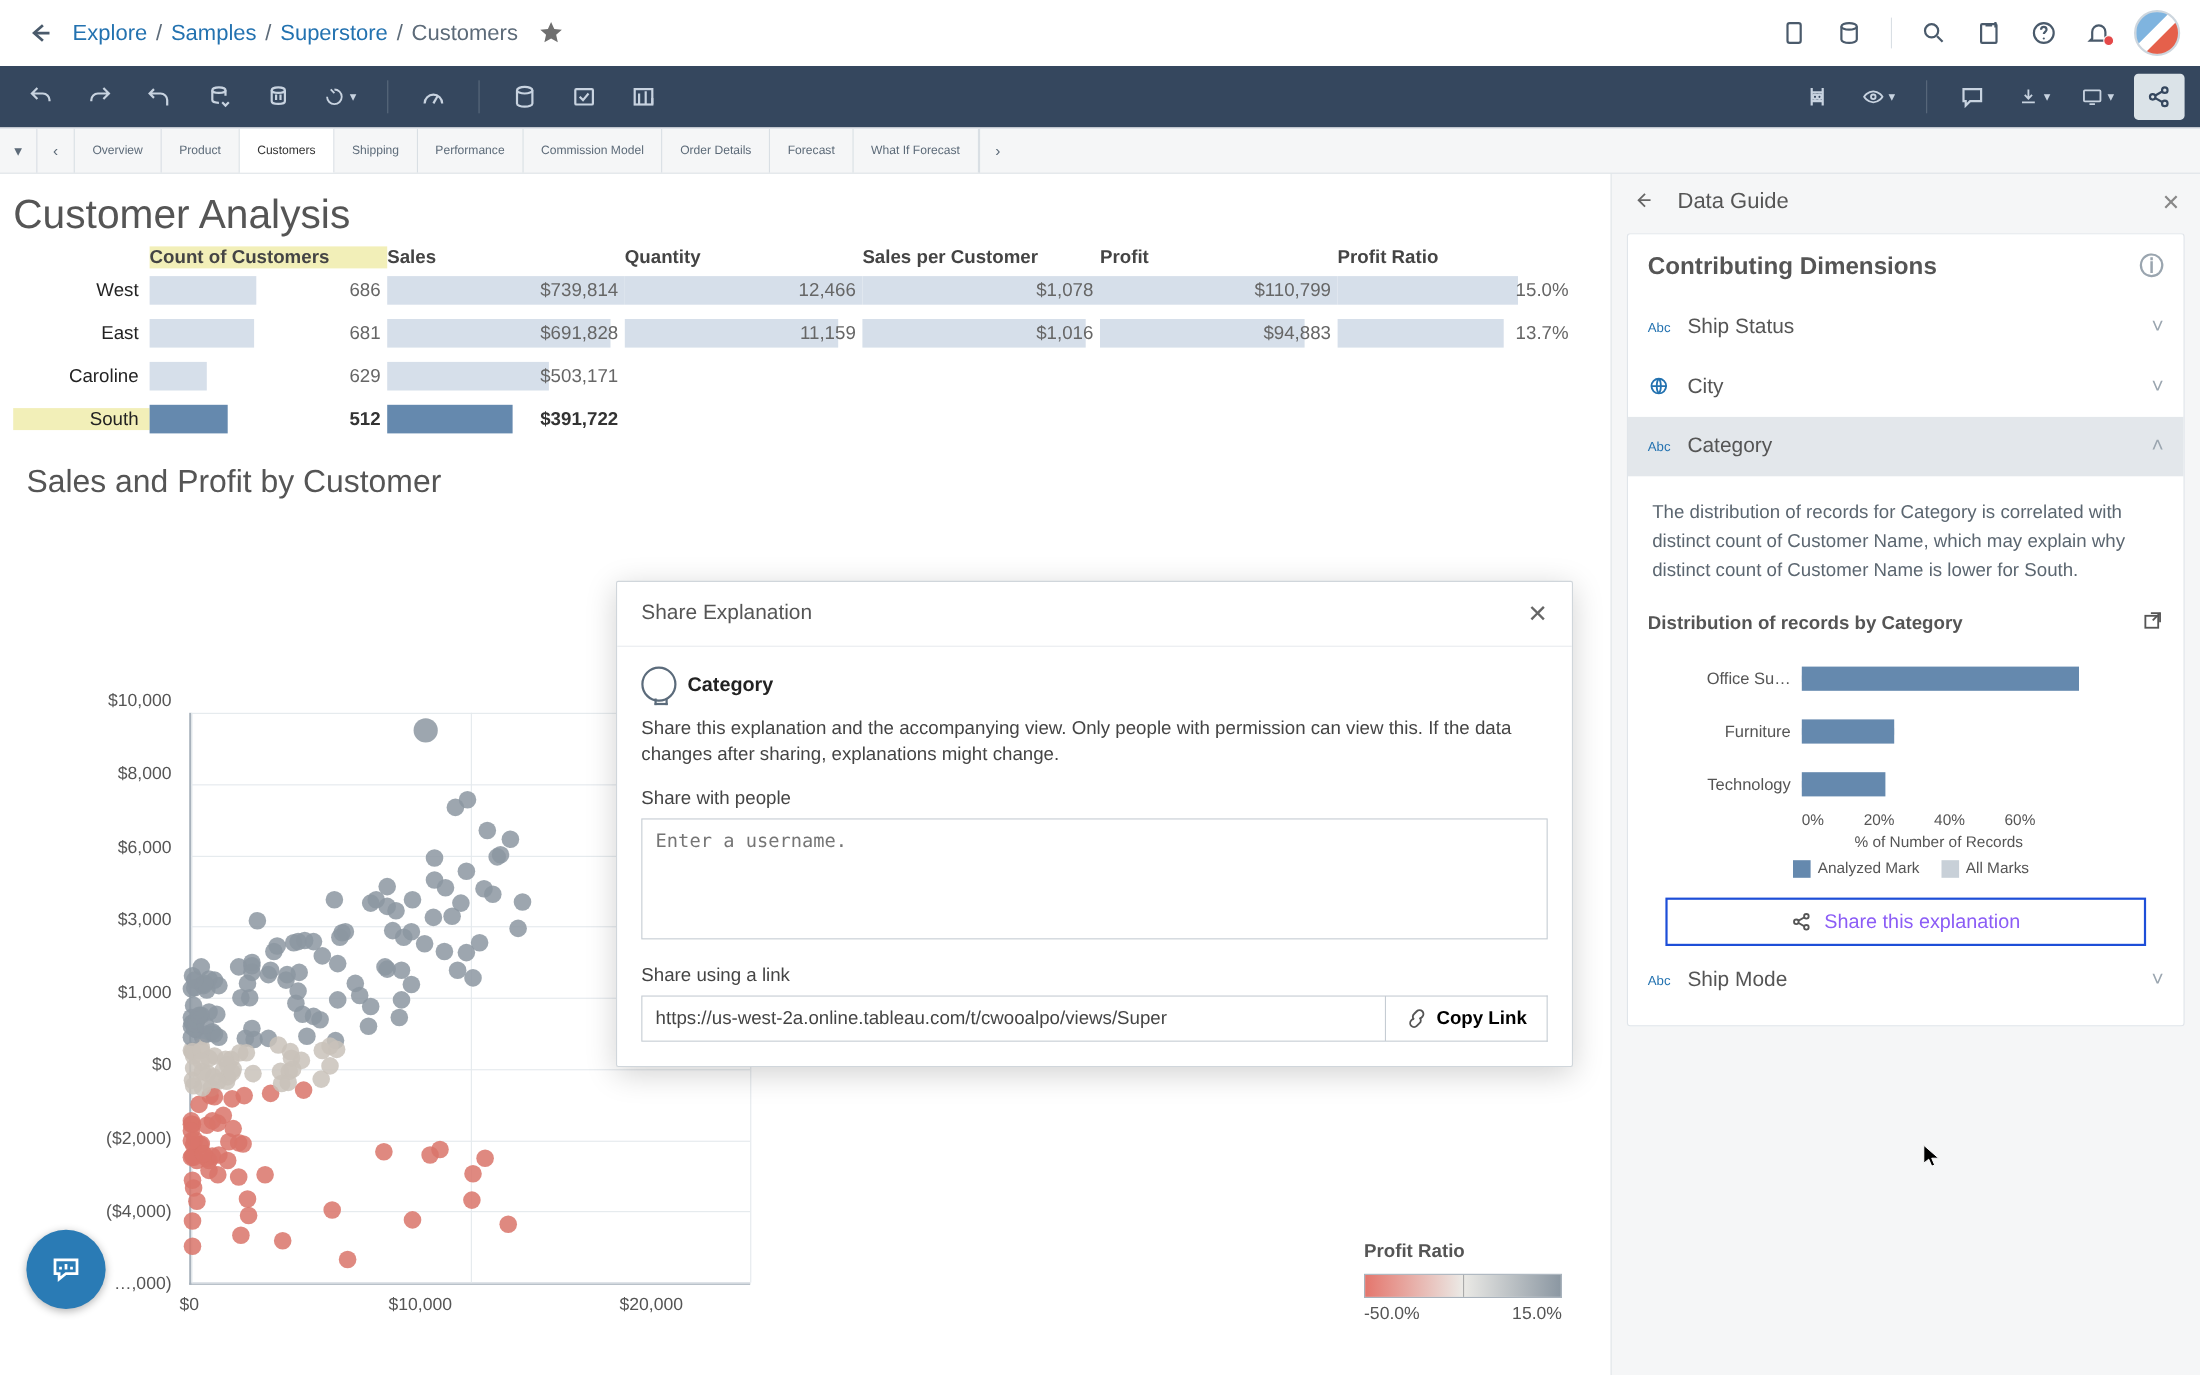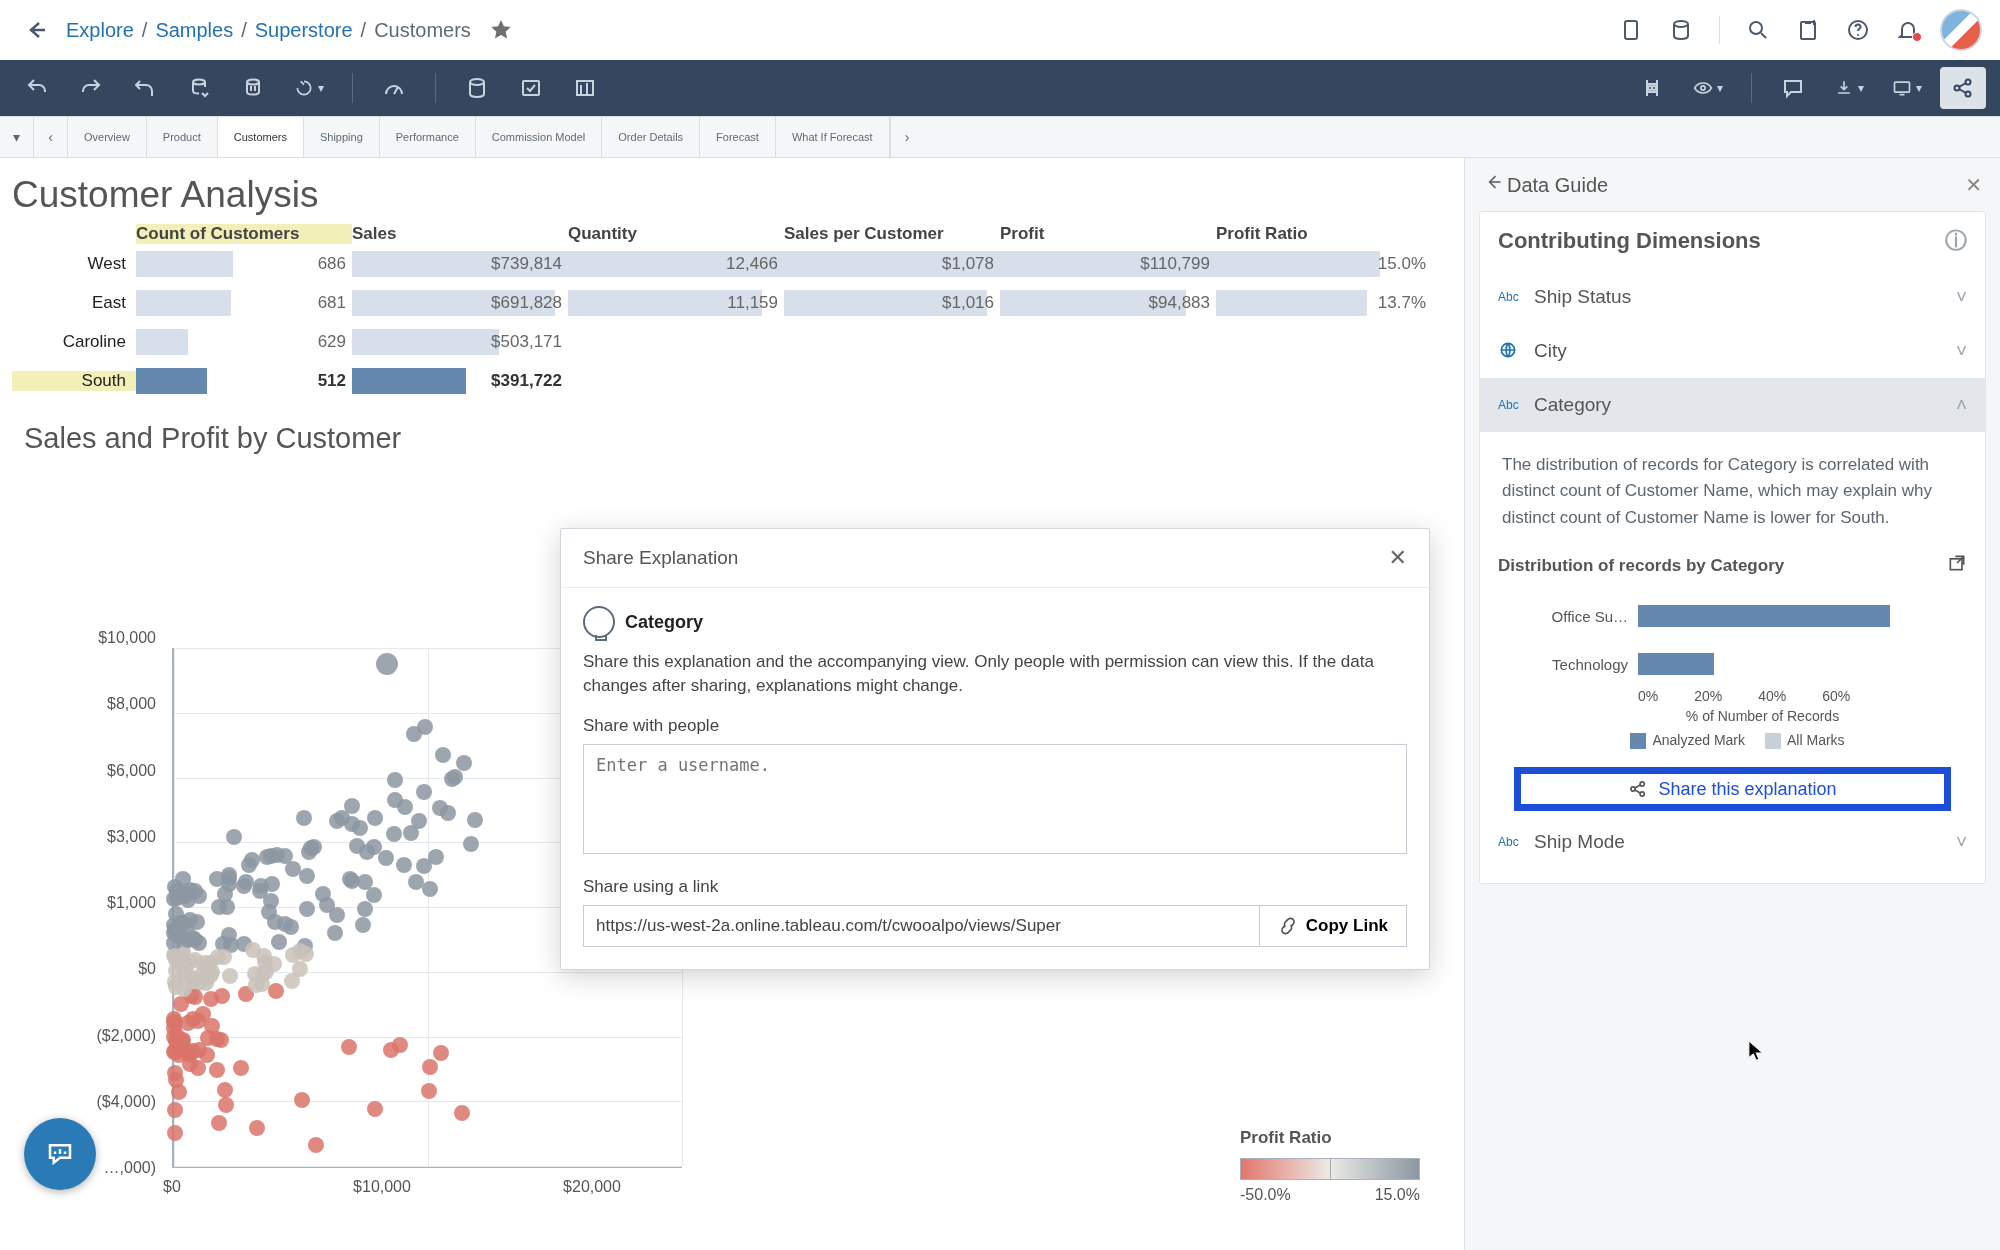--- a/index.html
+++ b/index.html
@@ -114,21 +114,21 @@
   .cat-row .cat-label{font-weight:700;font-size:18px;}
   .modal-body p{font-size:17px;color:#444;line-height:1.4;margin:10px 0 18px;}
   .form-label{font-size:17px;color:#444;margin-bottom:8px;}
   .textbox{width:100%;height:110px;border:1px solid #c5ccd3;padding:10px 12px;font-size:17px;color:#666;resize:none;}
   .link-row{display:flex;margin-top:8px;}
   .link-row input{flex:1;border:1px solid #c5ccd3;padding:10px 12px;font-size:17px;color:#444;min-width:0;}
   .copy-btn{border:1px solid #c5ccd3;border-left:none;padding:0 18px;display:flex;align-items:center;gap:8px;font-size:17px;font-weight:600;background:#fff;}
   .embed-row{display:flex;align-items:center;gap:10px;margin-top:14px;font-size:17px;font-weight:600;color:#333;}
 
   
-  .panel-head{display:flex;align-items:flex-end;padding:14px 18px;gap:4px;font-size:20px;color:#555;}
+  .panel-head{display:flex;align-items:flex-start;padding:14px 18px;gap:22px;font-size:20px;color:#555;}
   .panel-head .spacer{flex:1;}
   .panel-body{flex:1;padding:0 14px;overflow:auto;}
   .card{background:#fff;border:1px solid #e0e5ea;border-radius:3px;margin-bottom:12px;padding:14px 18px;}
   .card-h1{font-size:22px;font-weight:600;color:#555;display:flex;align-items:center;justify-content:space-between;margin-bottom:14px;}
   .card-h1 .info{color:#9aa5af;}
   .dim-row{display:flex;align-items:center;gap:10px;height:54px;font-size:19px;color:#555;}
   .dim-row .badge{font-size:11px;color:var(--link);width:26px;}
   .dim-row .chev{margin-left:auto;color:#9aa5af;}
   .dim-row.expanded{background:#e3e7eb;margin:0 -18px;padding:0 18px;}
   .card .explain{font-size:17px;color:#5b6670;line-height:1.55;margin:20px 0 22px;padding:0 4px;}
@@ -136,21 +136,21 @@
   .mini-chart{margin-left:10px;}
   .mb-row{display:flex;align-items:center;height:48px;gap:10px;}
   .mb-row .mlabel{width:120px;text-align:right;font-size:15px;color:#555;}
   .mb-row .bars{position:relative;width:270px;height:30px;}
   .mb-row .bar-all{position:absolute;top:12px;height:6px;background:#c8d0d8;}
   .mb-row .bar-an{position:absolute;top:4px;height:22px;background:var(--bar);}
   .mini-xaxis{display:flex;margin-left:130px;gap:36px;font-size:14px;color:#555;}
   .mini-xlabel{text-align:center;font-size:14px;color:#555;margin-left:50px;margin-top:4px;}
   .mini-legend{display:flex;gap:20px;justify-content:center;font-size:14px;color:#555;margin-top:8px;}
   .mini-legend .sw{width:16px;height:16px;margin-right:6px;display:inline-block;vertical-align:middle;}
-  .share-btn{display:flex;align-items:center;justify-content:center;gap:10px;border:7px solid #1d4ed8;height:44px;margin:18px 16px 4px;font-size:18px;color:#1d4ed8;font-weight:500;text-align:center;}
+  .share-btn{display:flex;align-items:center;justify-content:center;gap:10px;border:2px solid #1d4ed8;height:44px;margin:18px 16px 4px;font-size:18px;color:#8b5cf6;font-weight:500;text-align:center;}
   .panel-foot{padding:16px 22px;border-top:1px solid var(--border);color:var(--link);font-size:18px;font-weight:500;}
 
   .cursor{position:absolute;width:18px;height:24px;pointer-events:none;}
 
   svg.i{width:24px;height:24px;}
   svg.i20{width:20px;height:20px;}
 </style>
 </head>
 <body>
 
@@ -837,20 +837,27 @@
             </div>
             <div class="mini-chart">
               <div class="mb-row">
                 <div class="mlabel">Office Su…</div>
                 <div class="bars">
         <div class="bar-all" style="width:240px"></div>
         <div class="bar-an" style="width:252px"></div>
                 </div>
               </div>
               <div class="mb-row">
+                <div class="mlabel">Furniture</div>
+                <div class="bars">
+        <div class="bar-all" style="width:84px"></div>
+        <div class="bar-an" style="width:84px"></div>
+                </div>
+              </div>
+              <div class="mb-row">
                 <div class="mlabel">Technology</div>
                 <div class="bars">
         <div class="bar-all" style="width:72px"></div>
         <div class="bar-an" style="width:76px"></div>
                 </div>
               </div>
               <div class="mini-xaxis">
                 <span>0%</span>
                 <span>20%</span>
                 <span>40%</span>

